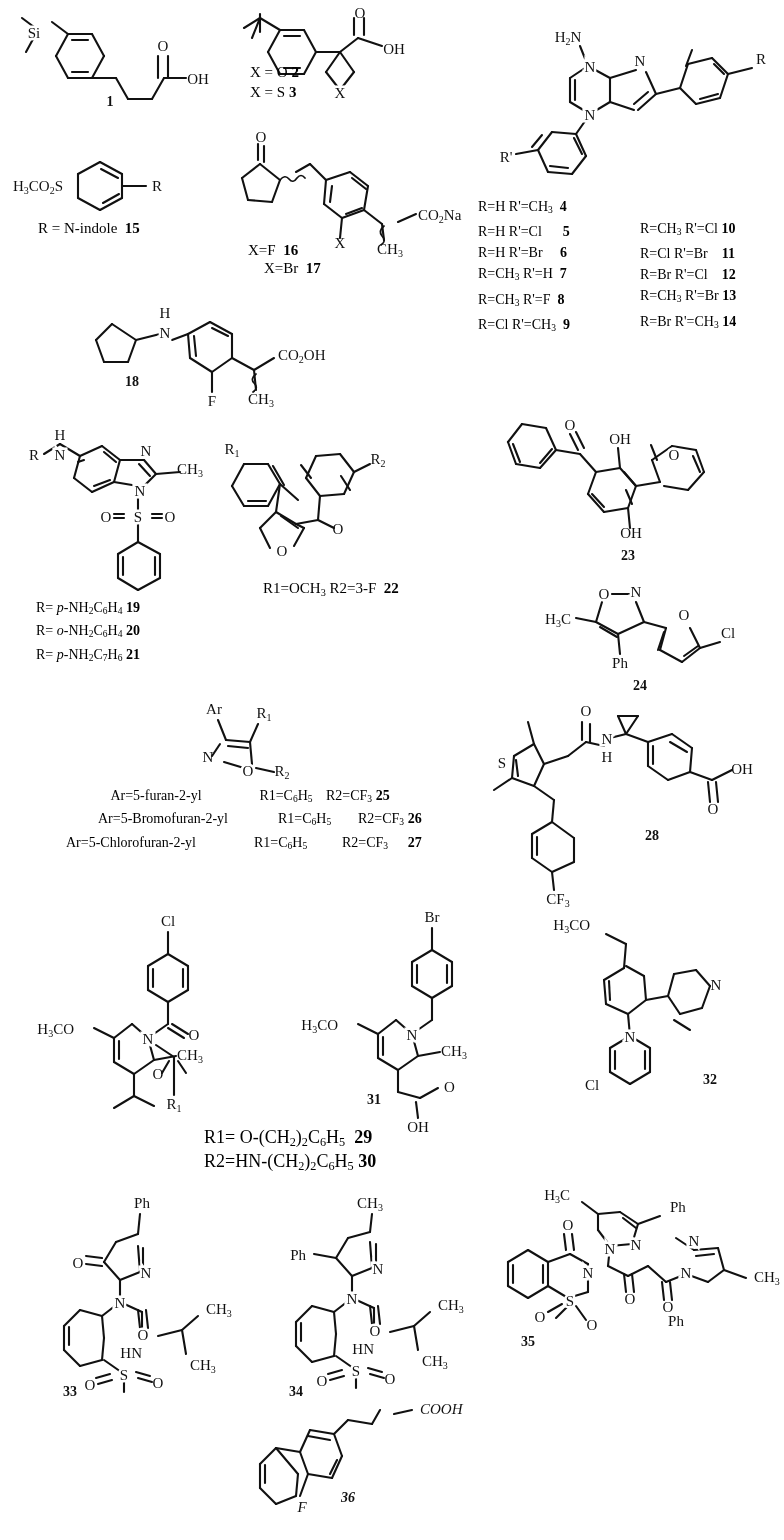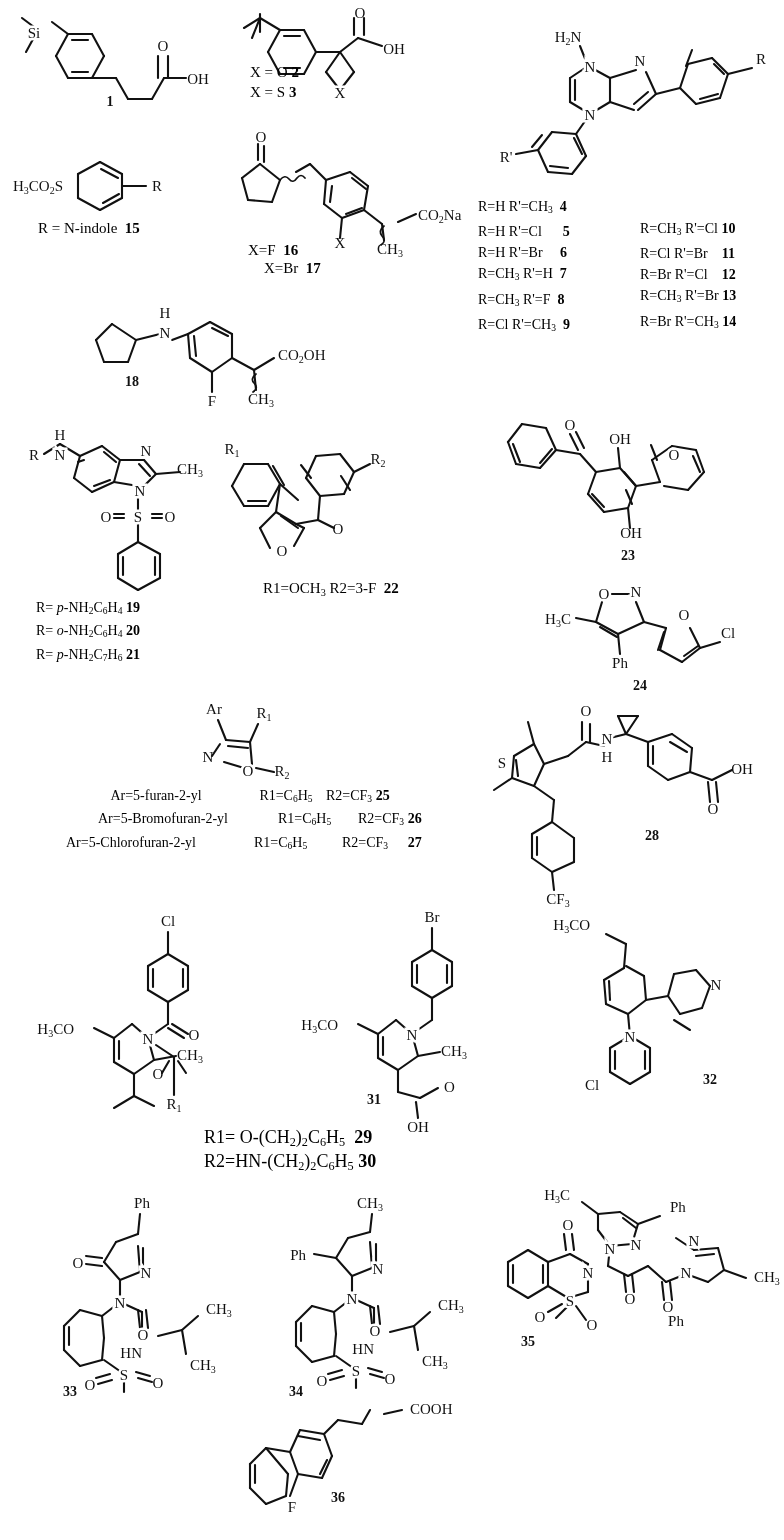--- a/index.html
+++ b/index.html
@@ -855,21 +855,21 @@
   <text class="at" x="50" y="144" text-anchor="middle">O</text>
   <text class="at" x="102" y="152" text-anchor="middle">O</text>
   <text class="at" x="204" y="68" text-anchor="middle" style="paint-order:stroke;stroke:#fff;stroke-width:5px;">N</text>
   <text class="at" x="196" y="100" text-anchor="middle" style="paint-order:stroke;stroke:#fff;stroke-width:5px;">N</text>
   <text class="at" x="264" y="104" text-anchor="start">CH<tspan class="sub" dy="3">3</tspan></text>
   <text class="at" x="186" y="148" text-anchor="middle">Ph</text>
   <text class="num" x="38" y="168" text-anchor="middle">35</text>
 </svg>
 </div>
 
-<div class="fig" style="left:198px;top:1400px;">
+<div class="fig" style="left:208px;top:1400px;font-style:italic;">
 <svg width="270" height="130" viewBox="0 0 270 130">
   <g class="bondline">
     <path d="M126 34 L140 20"></path>
     <path d="M140 20 L164 24"></path>
     <path d="M164 24 L172 10"></path>
     <path d="M186 14 L204 10"></path>
     <path d="M126 34 L102 30"></path>
     <path d="M122 40 L100 36"></path>
     <path d="M126 34 L134 56"></path>
     <path d="M134 56 L124 78"></path>

